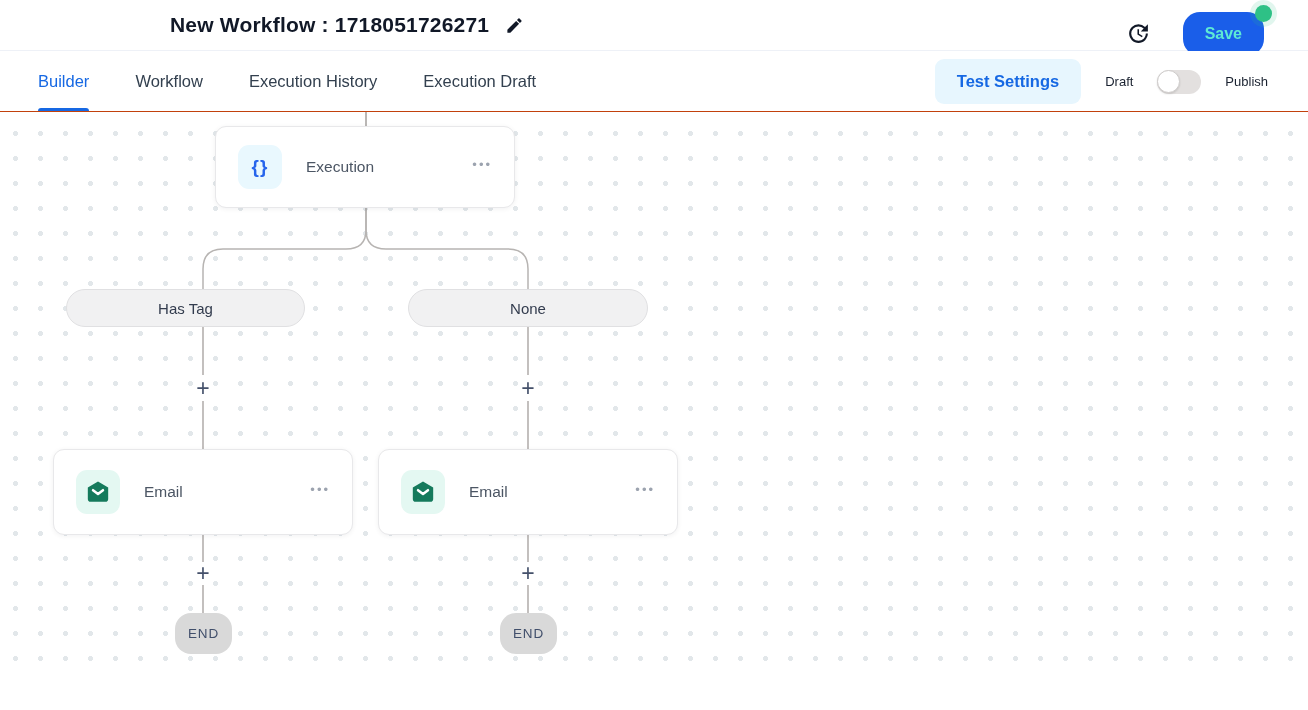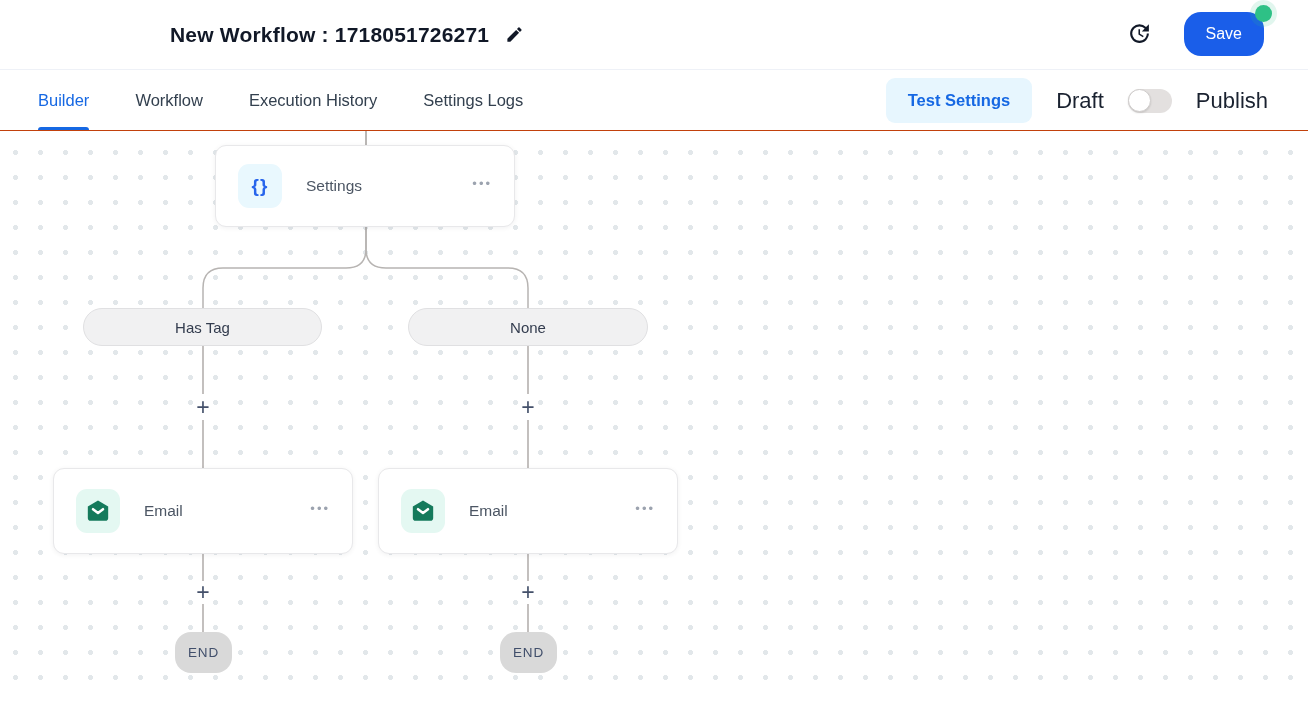--- a/index.html
+++ b/index.html
@@ -1,31 +1,31 @@
 <!DOCTYPE html>
 <html><head>
 <meta charset="utf-8">
 <style>
   * { margin:0; padding:0; box-sizing:border-box; }
   html,body { width:1308px; height:710px; font-family:"Liberation Sans", sans-serif; background:#fff; overflow:hidden; }
 
   
   .header {
-    position:relative; height:70px; background:#fff;
+    position:relative; height:51px; background:#fff;
     border-bottom:1px solid #eef1f7;
     display:flex; align-items:center;
   }
   .title-wrap { display:flex; align-items:center; gap:16px; padding-left:170px; }
   .page-title { font-size:21px; font-weight:700; color:#111827; letter-spacing:0.2px; }
   .edit-icon { width:19px; height:19px; cursor:pointer; display:flex; align-items:center; }
   .header-right { position:absolute; right:0; top:0; height:67px; display:flex; align-items:center; gap:32px; padding-right:44px; }
   .history-icon { width:25px; height:25px; cursor:pointer; }
   .save-btn {
-    position:relative; background:#1a5ee9; color:#ffffff; border:none; border-radius:17px;
-    font-size:16px; font-weight:400; padding:13px 22px; cursor:pointer;
+    position:relative; background:#1a5ee9; color:#5eead4; border:none; border-radius:17px;
+    font-size:16px; font-weight:700; padding:13px 22px; cursor:pointer;
     font-family:"Liberation Sans", sans-serif;
   }
   .save-badge {
     position:absolute; top:-7px; right:-8px; width:17px; height:17px; border-radius:50%;
     background:#2ec186; box-shadow:0 0 0 5px rgba(46,193,134,0.14);
   }
 
   
   .tabbar {
     position:relative; height:61px; background:#fff; border-bottom:1px solid #c2410c;
@@ -36,21 +36,21 @@
   .tab.active { color:#1668e3; }
   .tab.active .tab-underline {
     position:absolute; left:0; right:0; bottom:0; height:3px; background:#1668e3; border-radius:3px 3px 0 0;
   }
   .tabbar-right { position:absolute; right:0; top:0; height:61px; display:flex; align-items:center; gap:24px; padding-right:40px; }
   .test-workflow-btn {
     background:#e7f6fe; color:#1668e3; font-size:16.5px; font-weight:700;
     border:none; border-radius:9px; padding:13px 22px; cursor:pointer;
     font-family:"Liberation Sans", sans-serif;
   }
-  .draft-label, .publish-label { font-size:22px; color:#1a2230; }
+  .draft-label, .publish-label { font-size:13px; color:#1a2230; }
   .toggle { width:44px; height:24px; background:#e3e0df; border-radius:12px; position:relative; cursor:pointer; }
   .toggle-knob {
     position:absolute; left:0; top:0; width:23px; height:23px; background:#fff; border-radius:50%;
     border:1px solid #cfcccb; box-shadow:0 1px 2px rgba(0,0,0,0.12);
   }
 
   
   .canvas { position:relative; height:582px; background:#fff; overflow:hidden; }
   .canvas-dots {
     position:absolute; left:0; top:0; right:11px; bottom:13px;
@@ -119,21 +119,21 @@
       <span>Builder</span>
       <span class="tab-underline"></span>
     </div>
     <div class="tab">
       <span>Workflow</span>
     </div>
     <div class="tab">
       <span>Execution History</span>
     </div>
     <div class="tab">
-      <span>Settings Logs</span>
+      <span>Execution Draft</span>
     </div>
   </div>
   <div class="tabbar-right">
     <button class="test-workflow-btn">Test Settings</button>
     <span class="draft-label">Draft</span>
     <div class="toggle">
       <div class="toggle-knob"></div>
     </div>
     <span class="publish-label">Publish</span>
   </div>
@@ -158,25 +158,25 @@
     <path d="M528,215 V263" stroke="#b4b0ae" stroke-width="1.6" fill="none"></path>
     <path d="M528,289 V337" stroke="#b4b0ae" stroke-width="1.6" fill="none"></path>
     <path d="M528,423 V450" stroke="#b4b0ae" stroke-width="1.6" fill="none"></path>
     <path d="M528,473 V501" stroke="#b4b0ae" stroke-width="1.6" fill="none"></path>
   </svg>
 
   <div class="flow-node" style="left:215px; top:14px; height:82px;">
     <div class="node-icon icon-braces">
       <span>{}</span>
     </div>
-    <span class="node-label">Settings</span>
+    <span class="node-label">Execution</span>
     <span class="node-menu">•••</span>
   </div>
 
-  <div class="branch-pill" style="left:83px; top:177px; width:239px;">
+  <div class="branch-pill" style="left:66px; top:177px; width:239px;">
     <span>Has Tag</span>
   </div>
   <div class="branch-pill" style="left:408px; top:177px; width:240px;">
     <span>None</span>
   </div>
 
   <div class="plus" style="left:190px; top:263px;">+</div>
   <div class="plus" style="left:515px; top:263px;">+</div>
 
   <div class="flow-node" style="left:53px; top:337px; height:86px;">

